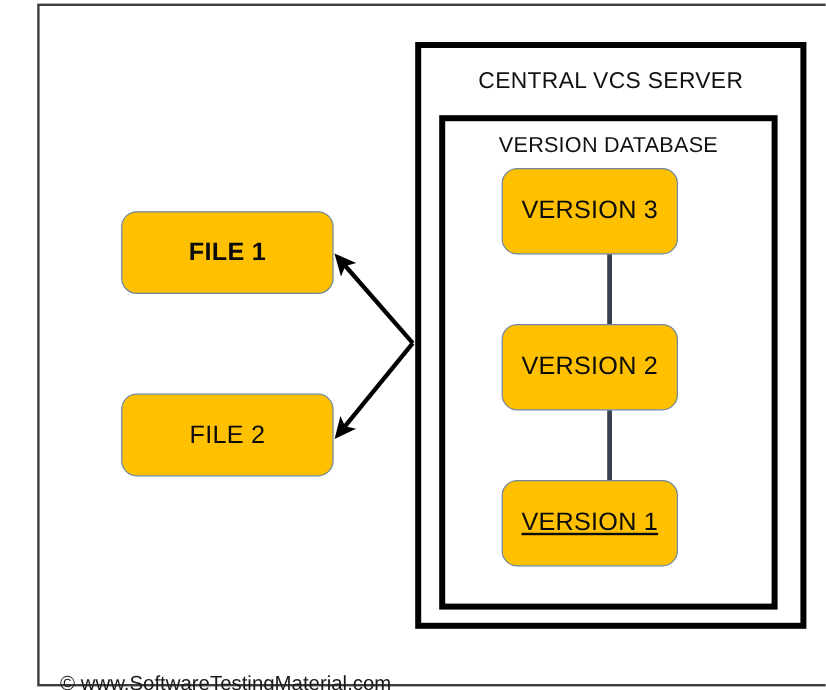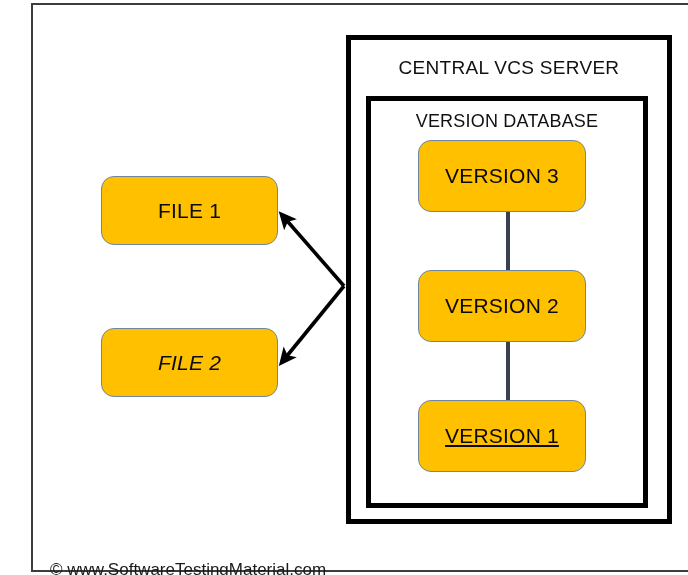--- a/index.html
+++ b/index.html
@@ -83,28 +83,28 @@
     border: 1px solid #6e86a0;
     border-radius: 13px;
     display: flex;
     align-items: center;
     justify-content: center;
     font-size: 21px;
     color: #0b0b0b;
     letter-spacing: 0.2px;
     white-space: nowrap;
   }
-  .version-node { left: 390px; width: 168px; height: 72px; }
+  .version-node { left: 390px; width: 147px; height: 72px; }
   .v3 { top: 140px; }
   .v2 { top: 270px; }
   .v1 { top: 400px; text-decoration: underline; }
 
   .file-node { left: 73px; width: 177px; height: 69px; }
-  .f1 { top: 176px; }
-  .f2 { top: 328px; font-style: italic; }
+  .f1 { top: 176px; font-weight: bold; }
+  .f2 { top: 328px; }
 
   
   .connector {
     position: absolute;
     left: 478px;
     width: 4px;
     background: #38414f;
   }
   .conn-32 { top: 212px; height: 58px; }
   .conn-21 { top: 342px; height: 58px; }

